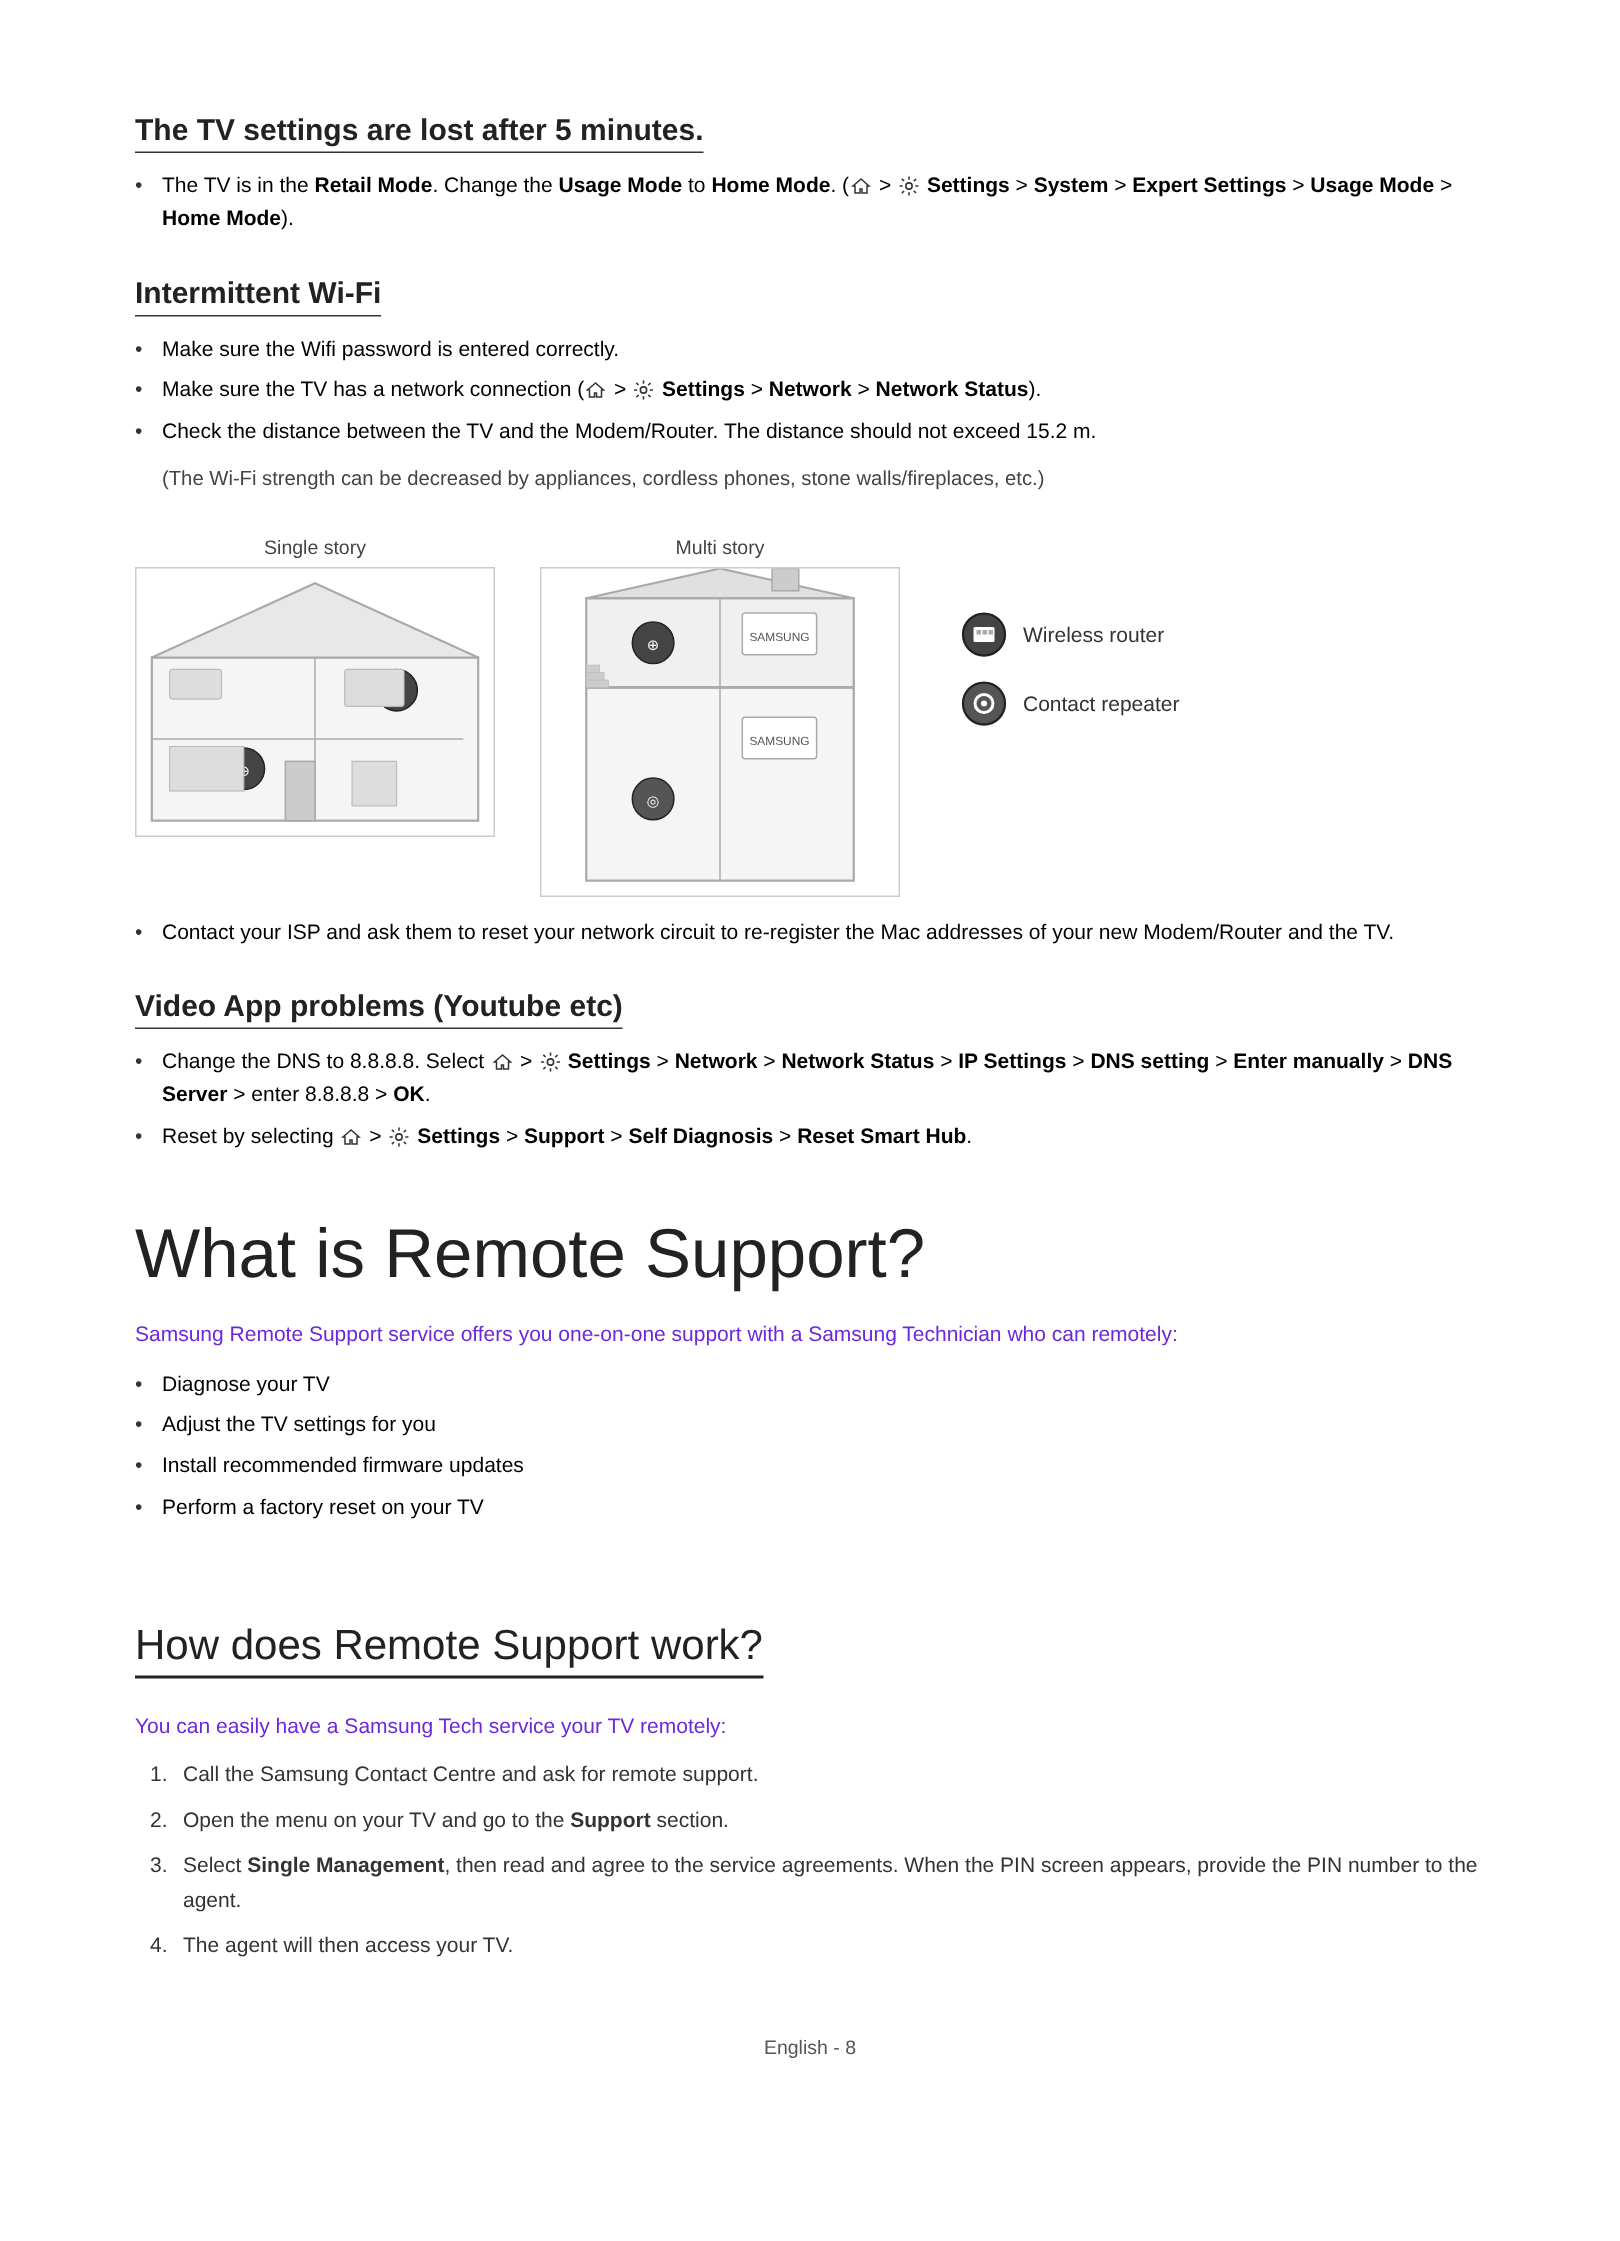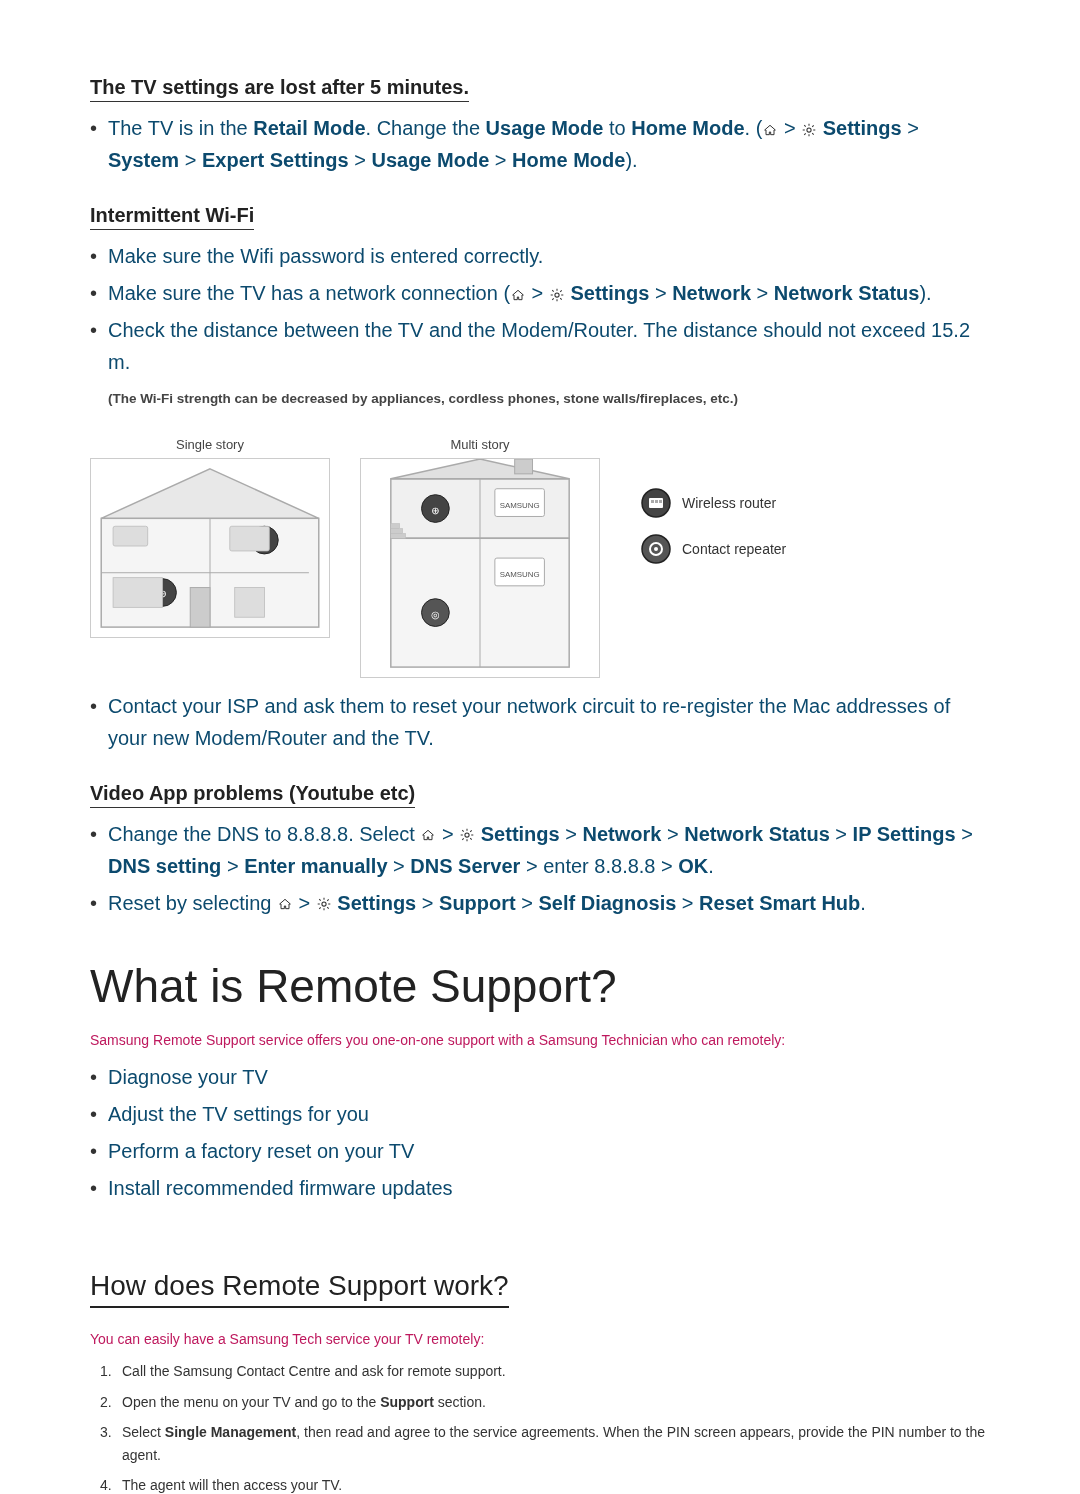--- a/index.html
+++ b/index.html
@@ -39,22 +39,22 @@
       padding-bottom: 4px;
       display: inline-block;
     }
     .section-title-underline {
       border-bottom: 1.5px solid #333;
       display: inline-block;
       padding-bottom: 2px;
     }
     p, li {
       font-family: 'Arial', sans-serif;
-      font-size: 20px;
-      color: #0c4a6e;
+      font-size: 14px;
+      color: #000000;
       line-height: 1.6;
     }
     .bullet-list {
       list-style: none;
       padding-left: 0;
       margin-bottom: 10px;
     }
     .bullet-list li {
       padding-left: 18px;
       position: relative;
@@ -67,21 +67,20 @@
       color: #333;
     }
     .bold { font-weight: bold; }
     .note-text {
       font-family: 'Arial', sans-serif;
       font-size: 13.5px;
       color: #444;
       margin-left: 18px;
       margin-bottom: 8px;
       margin-top: 4px;
-      font-weight: bold;
     }
     .diagram-section {
       display: flex;
       flex-direction: row;
       align-items: flex-start;
       margin: 27px 0 12px 0;
       gap: 30px;
     }
     .diagram-box {
       display: flex;
@@ -156,21 +155,21 @@
     .page-footer {
       text-align: center;
       margin-top: 50px;
       font-family: 'Arial', sans-serif;
       font-size: 13px;
       color: #555;
     }
     .intro-text {
       font-family: 'Arial', sans-serif;
       font-size: 14px;
-      color: #be185d;
+      color: #6d28d9;
       margin-bottom: 10px;
       line-height: 1.6;
     }
   </style>
 </head>
 <body>
 
 <section>
   <h2 class="section-title">
     <span class="section-title-underline">The TV settings are lost after 5 minutes.</span>
@@ -318,22 +317,22 @@
     </li>
   </ul>
 </section>
 
 <section style="margin-top:36px;">
   <h1 class="page-title">What is Remote Support?</h1>
   <p class="intro-text">Samsung Remote Support service offers you one-on-one support with a Samsung Technician who can remotely:</p>
   <ul class="bullet-list">
     <li>Diagnose your TV</li>
     <li>Adjust the TV settings for you</li>
+    <li>Install recommended firmware updates</li>
     <li>Perform a factory reset on your TV</li>
-    <li>Install recommended firmware updates</li>
   </ul>
 </section>
 
 <section style="margin-top:30px;">
   <h2 class="how-title">How does Remote Support work?</h2>
   <p class="intro-text" style="margin-top:10px;">You can easily have a Samsung Tech service your TV remotely:</p>
   <ol class="numbered-list" style="margin-top:10px; padding-left: 10px;">
     <li><span class="num">1.</span>Call the Samsung Contact Centre and ask for remote support.</li>
     <li><span class="num">2.</span>Open the menu on your TV and go to the <span class="bold">Support</span> section.</li>
     <li><span class="num">3.</span>Select <span class="bold">Single Management</span>, then read and agree to the service agreements. When the PIN screen appears, provide the PIN number to the agent.</li>

